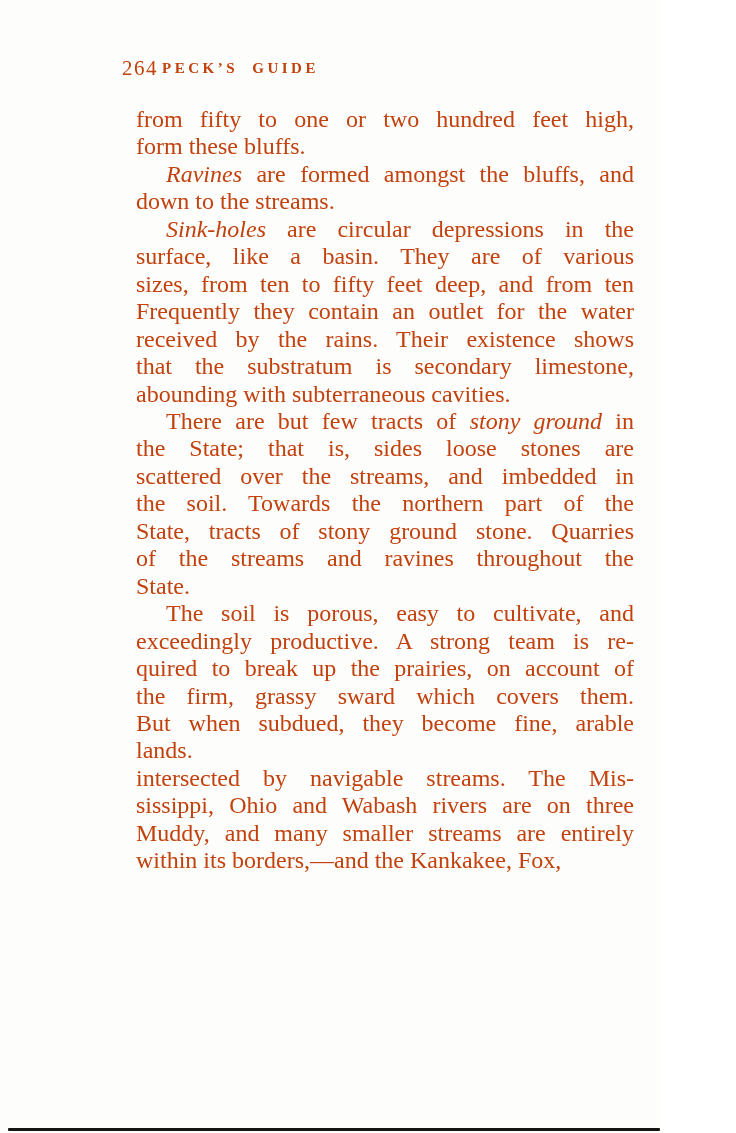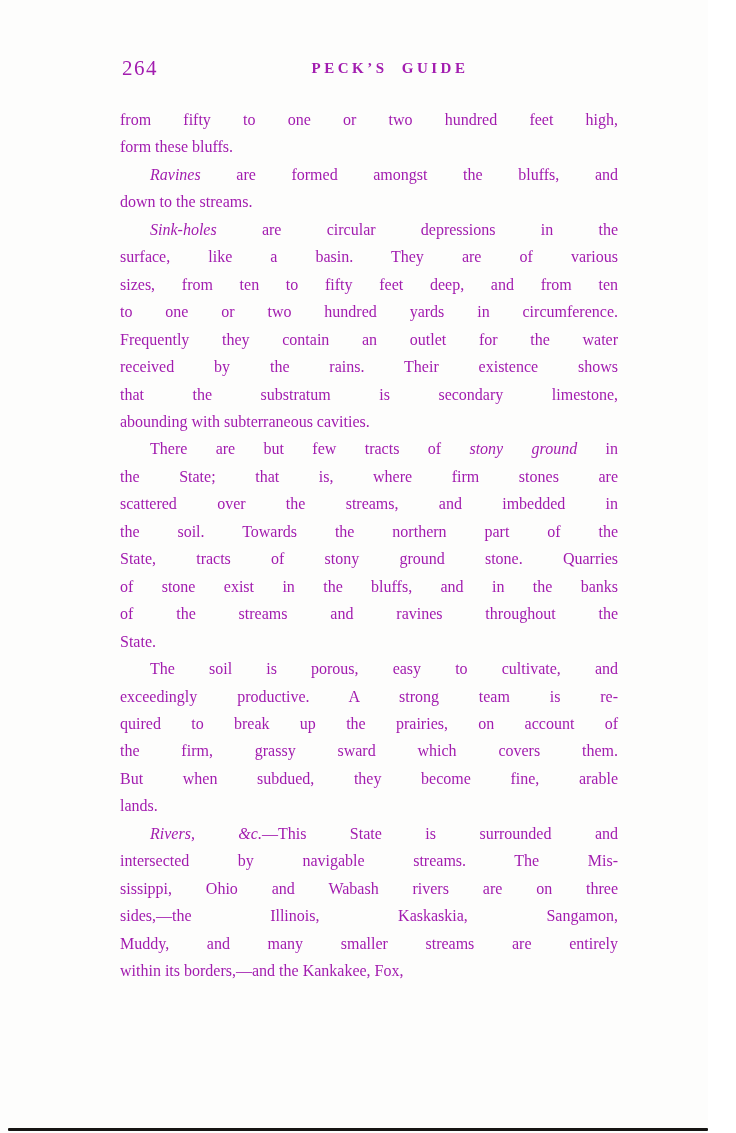--- a/index.html
+++ b/index.html
@@ -7,53 +7,51 @@
     padding: 0;
     background: #ffffff;
   }
   .page {
     position: relative;
     width: 660px;
     height: 1133px;
     background: #fdfdfc;
     overflow: hidden;
     font-family: "Liberation Serif", "DejaVu Serif", serif;
-    color: #a21caf;
-    padding-left: 48px;
+    color: #c2410c;
   }
   .running-head {
     position: absolute;
     left: 120px;
     top: 56px;
     width: 498px;
     height: 34px;
   }
   .page-number {
     position: absolute;
     left: 2px;
     top: 0;
     font-size: 21px;
     letter-spacing: 1.5px;
   }
   .header-title {
     display: block;
-    text-align: center;
     padding-left: 42px;
     padding-top: 4px;
     font-size: 15px;
     font-weight: bold;
     letter-spacing: 3.5px;
     word-spacing: 7px;
   }
   .text-block {
     position: absolute;
-    left: 120px;
+    left: 136px;
     top: 106px;
     width: 498px;
-    font-size: 16px;
+    font-size: 24px;
     line-height: 27.45px;
   }
   .paragraph {
     margin: 0;
   }
   .line {
     text-align: justify;
     text-align-last: justify;
   }
   .line.last {
@@ -89,48 +87,44 @@
         <div class="line last"><span>form these bluffs.</span></div>
       </div>
       <div class="paragraph">
         <div class="line indent"><em>Ravines</em><span> are formed amongst the bluffs, and</span></div>
         <div class="line last"><span>down to the streams.</span></div>
       </div>
       <div class="paragraph">
         <div class="line indent"><em>Sink-holes</em><span> are circular depressions in the</span></div>
         <div class="line"><span>surface, like a basin. They are of various</span></div>
         <div class="line"><span>sizes, from ten to fifty feet deep, and from ten</span></div>
-        <div class="line"><span>to one or two hundred yards in circumference.</span></div>
         <div class="line"><span>Frequently they contain an outlet for the water</span></div>
         <div class="line"><span>received by the rains. Their existence shows</span></div>
         <div class="line"><span>that the substratum is secondary limestone,</span></div>
         <div class="line last"><span>abounding with subterraneous cavities.</span></div>
       </div>
       <div class="paragraph">
         <div class="line indent"><span>There are but few tracts of </span><em>stony ground</em><span> in</span></div>
-        <div class="line"><span>the State; that is, where firm stones are</span></div>
+        <div class="line"><span>the State; that is, sides loose stones are</span></div>
         <div class="line"><span>scattered over the streams, and imbedded in</span></div>
         <div class="line"><span>the soil. Towards the northern part of the</span></div>
         <div class="line"><span>State, tracts of stony ground stone. Quarries</span></div>
-        <div class="line"><span>of stone exist in the bluffs, and in the banks</span></div>
         <div class="line"><span>of the streams and ravines throughout the</span></div>
         <div class="line last"><span>State.</span></div>
       </div>
       <div class="paragraph">
         <div class="line indent"><span>The soil is porous, easy to cultivate, and</span></div>
         <div class="line"><span>exceedingly productive. A strong team is re-</span></div>
         <div class="line"><span>quired to break up the prairies, on account of</span></div>
         <div class="line"><span>the firm, grassy sward which covers them.</span></div>
         <div class="line"><span>But when subdued, they become fine, arable</span></div>
         <div class="line last"><span>lands.</span></div>
       </div>
       <div class="paragraph">
-        <div class="line indent"><em>Rivers, &amp;c.</em><span>—This State is surrounded and</span></div>
         <div class="line"><span>intersected by navigable streams. The Mis-</span></div>
         <div class="line"><span>sissippi, Ohio and Wabash rivers are on three</span></div>
-        <div class="line"><span>sides,—the Illinois, Kaskaskia, Sangamon,</span></div>
         <div class="line"><span>Muddy, and many smaller streams are entirely</span></div>
         <div class="line last"><span>within its borders,—and the Kankakee, Fox,</span></div>
       </div>
     </main>
 
   <div class="scan-edge"></div>
 </div>
 
 </body></html>

